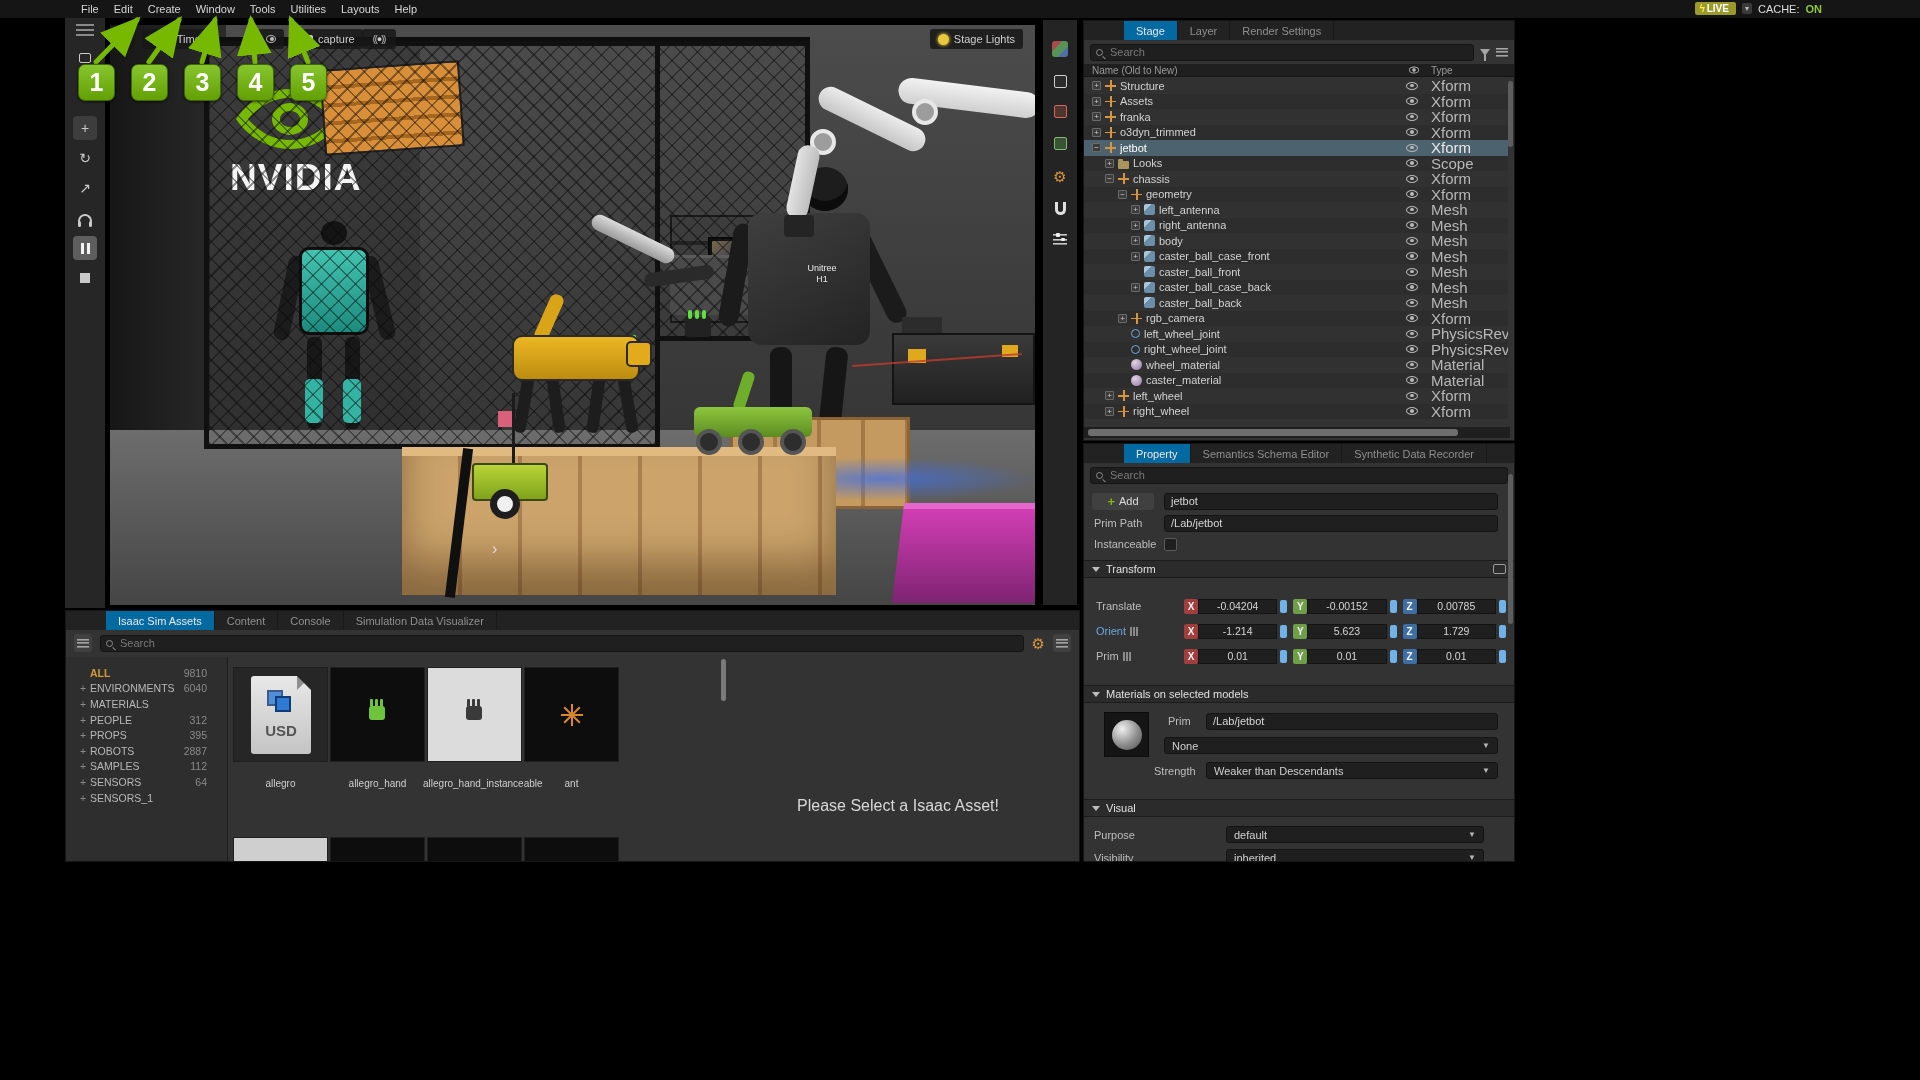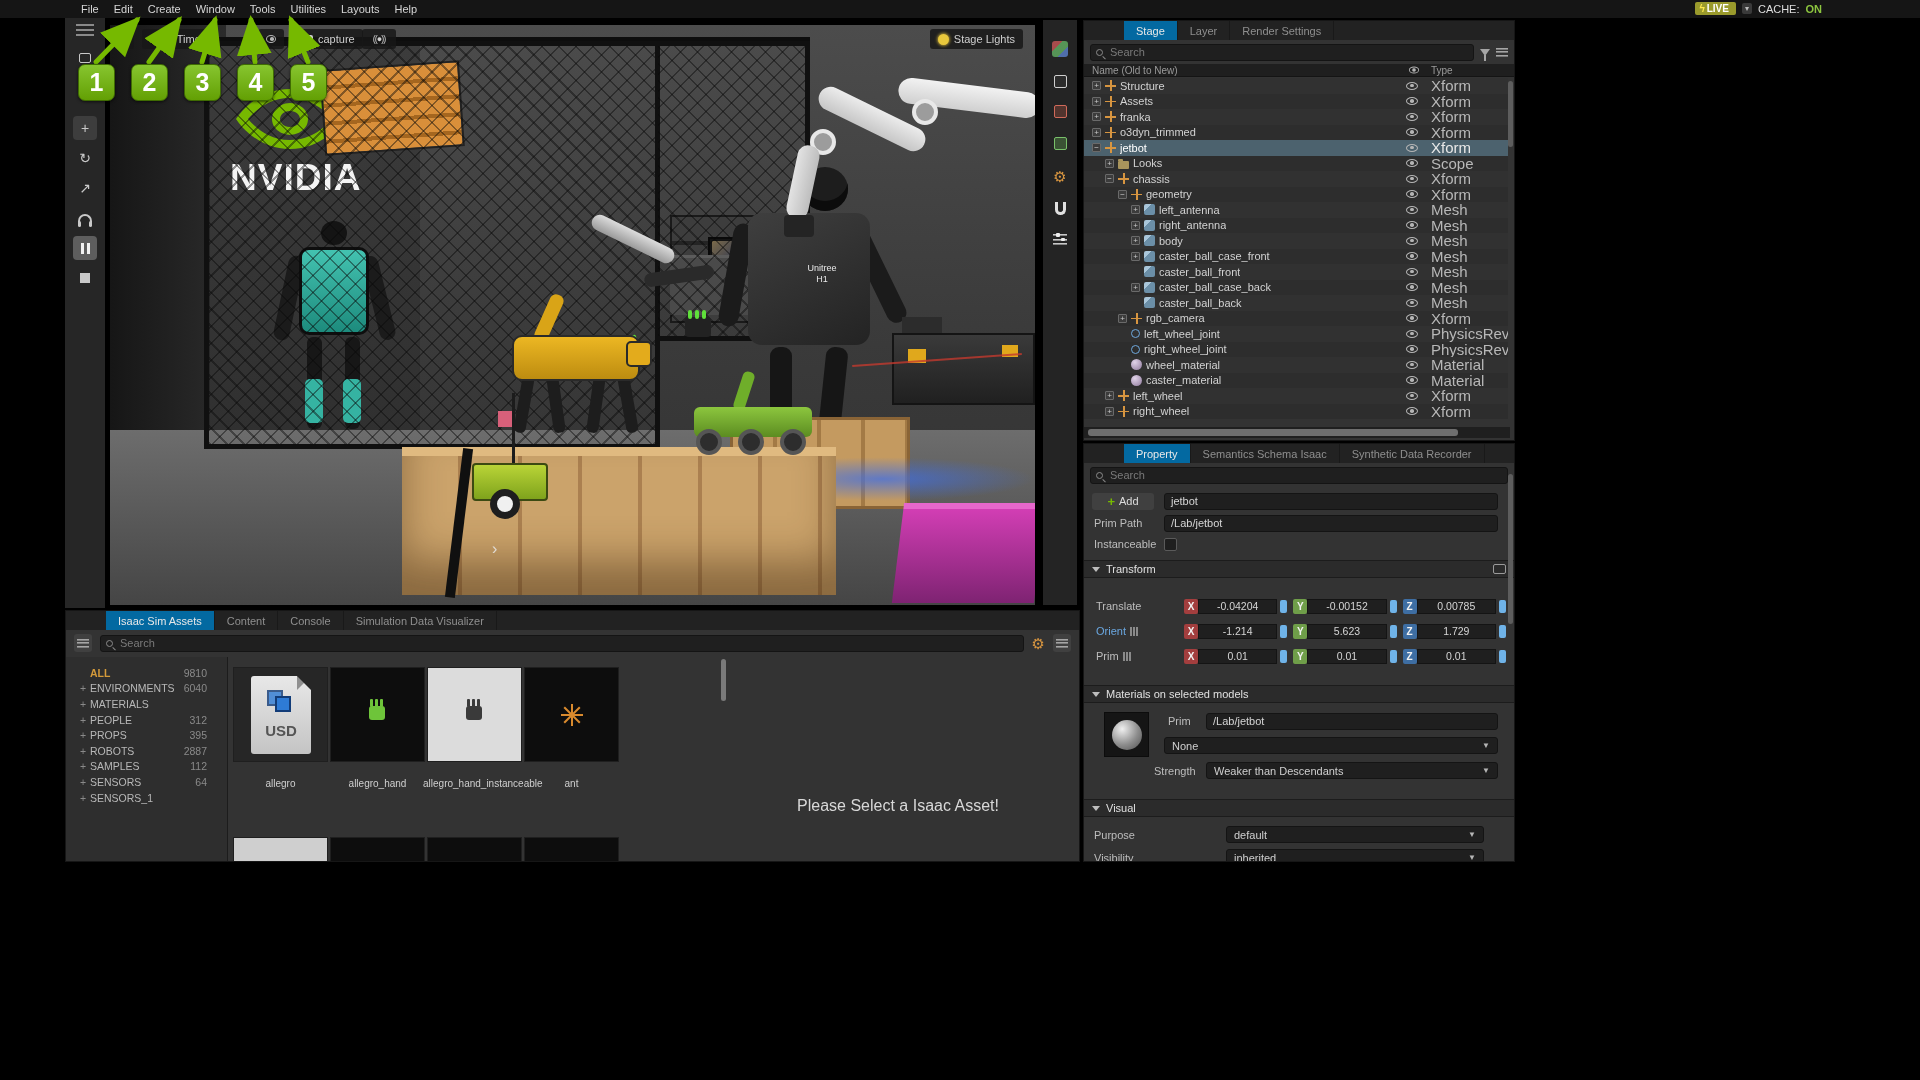--- a/index.html
+++ b/index.html
@@ -725,21 +725,21 @@
     <div id="stage-hscroll-track"></div>
     <div id="stage-hscroll"></div>
     <div id="stage-vscroll"></div>
   </div>
 
   <div class="panel" id="property-panel">
     <div class="tabbar">
 
         <div class="tab active">Property</div>
 
-        <div class="tab">Semantics Schema Isaac</div>
+        <div class="tab">Semantics Schema Editor</div>
 
         <div class="tab">Synthetic Data Recorder</div>
 
     </div>
     <div class="searchrow">
       <div class="searchfield">
         <span class="mag"></span>
         <input placeholder="Search" style="">
       </div>
     </div>

